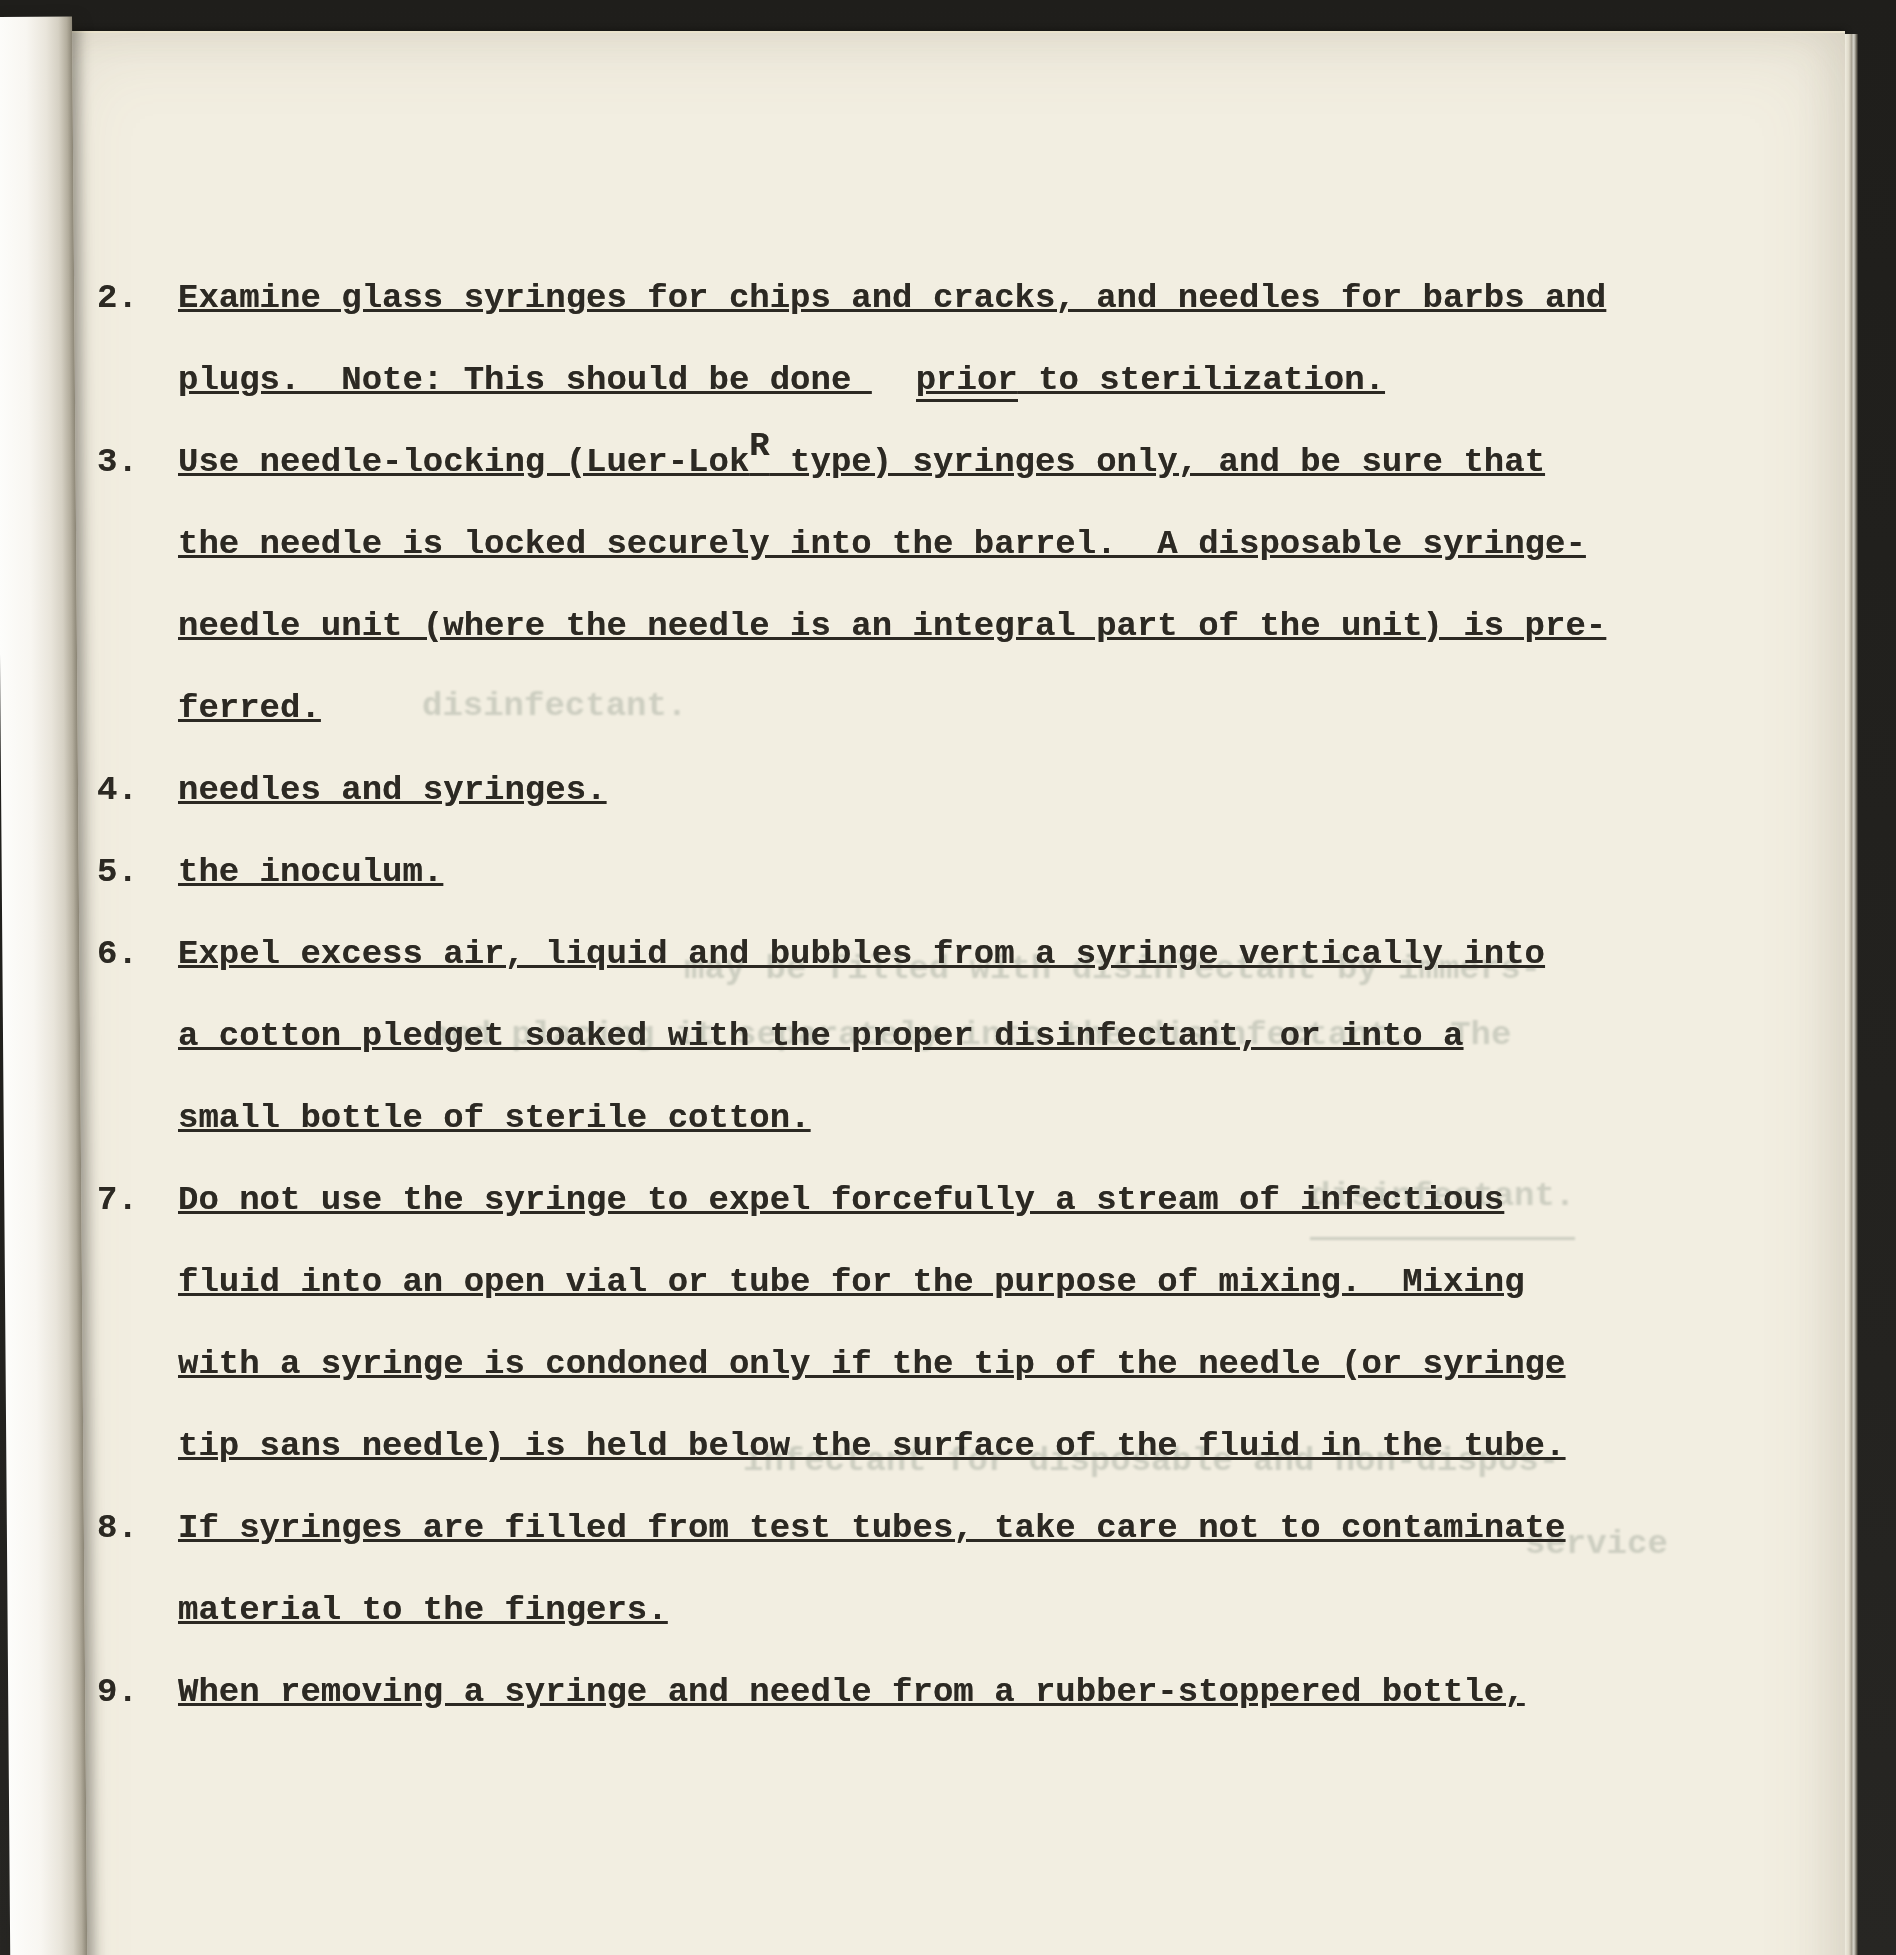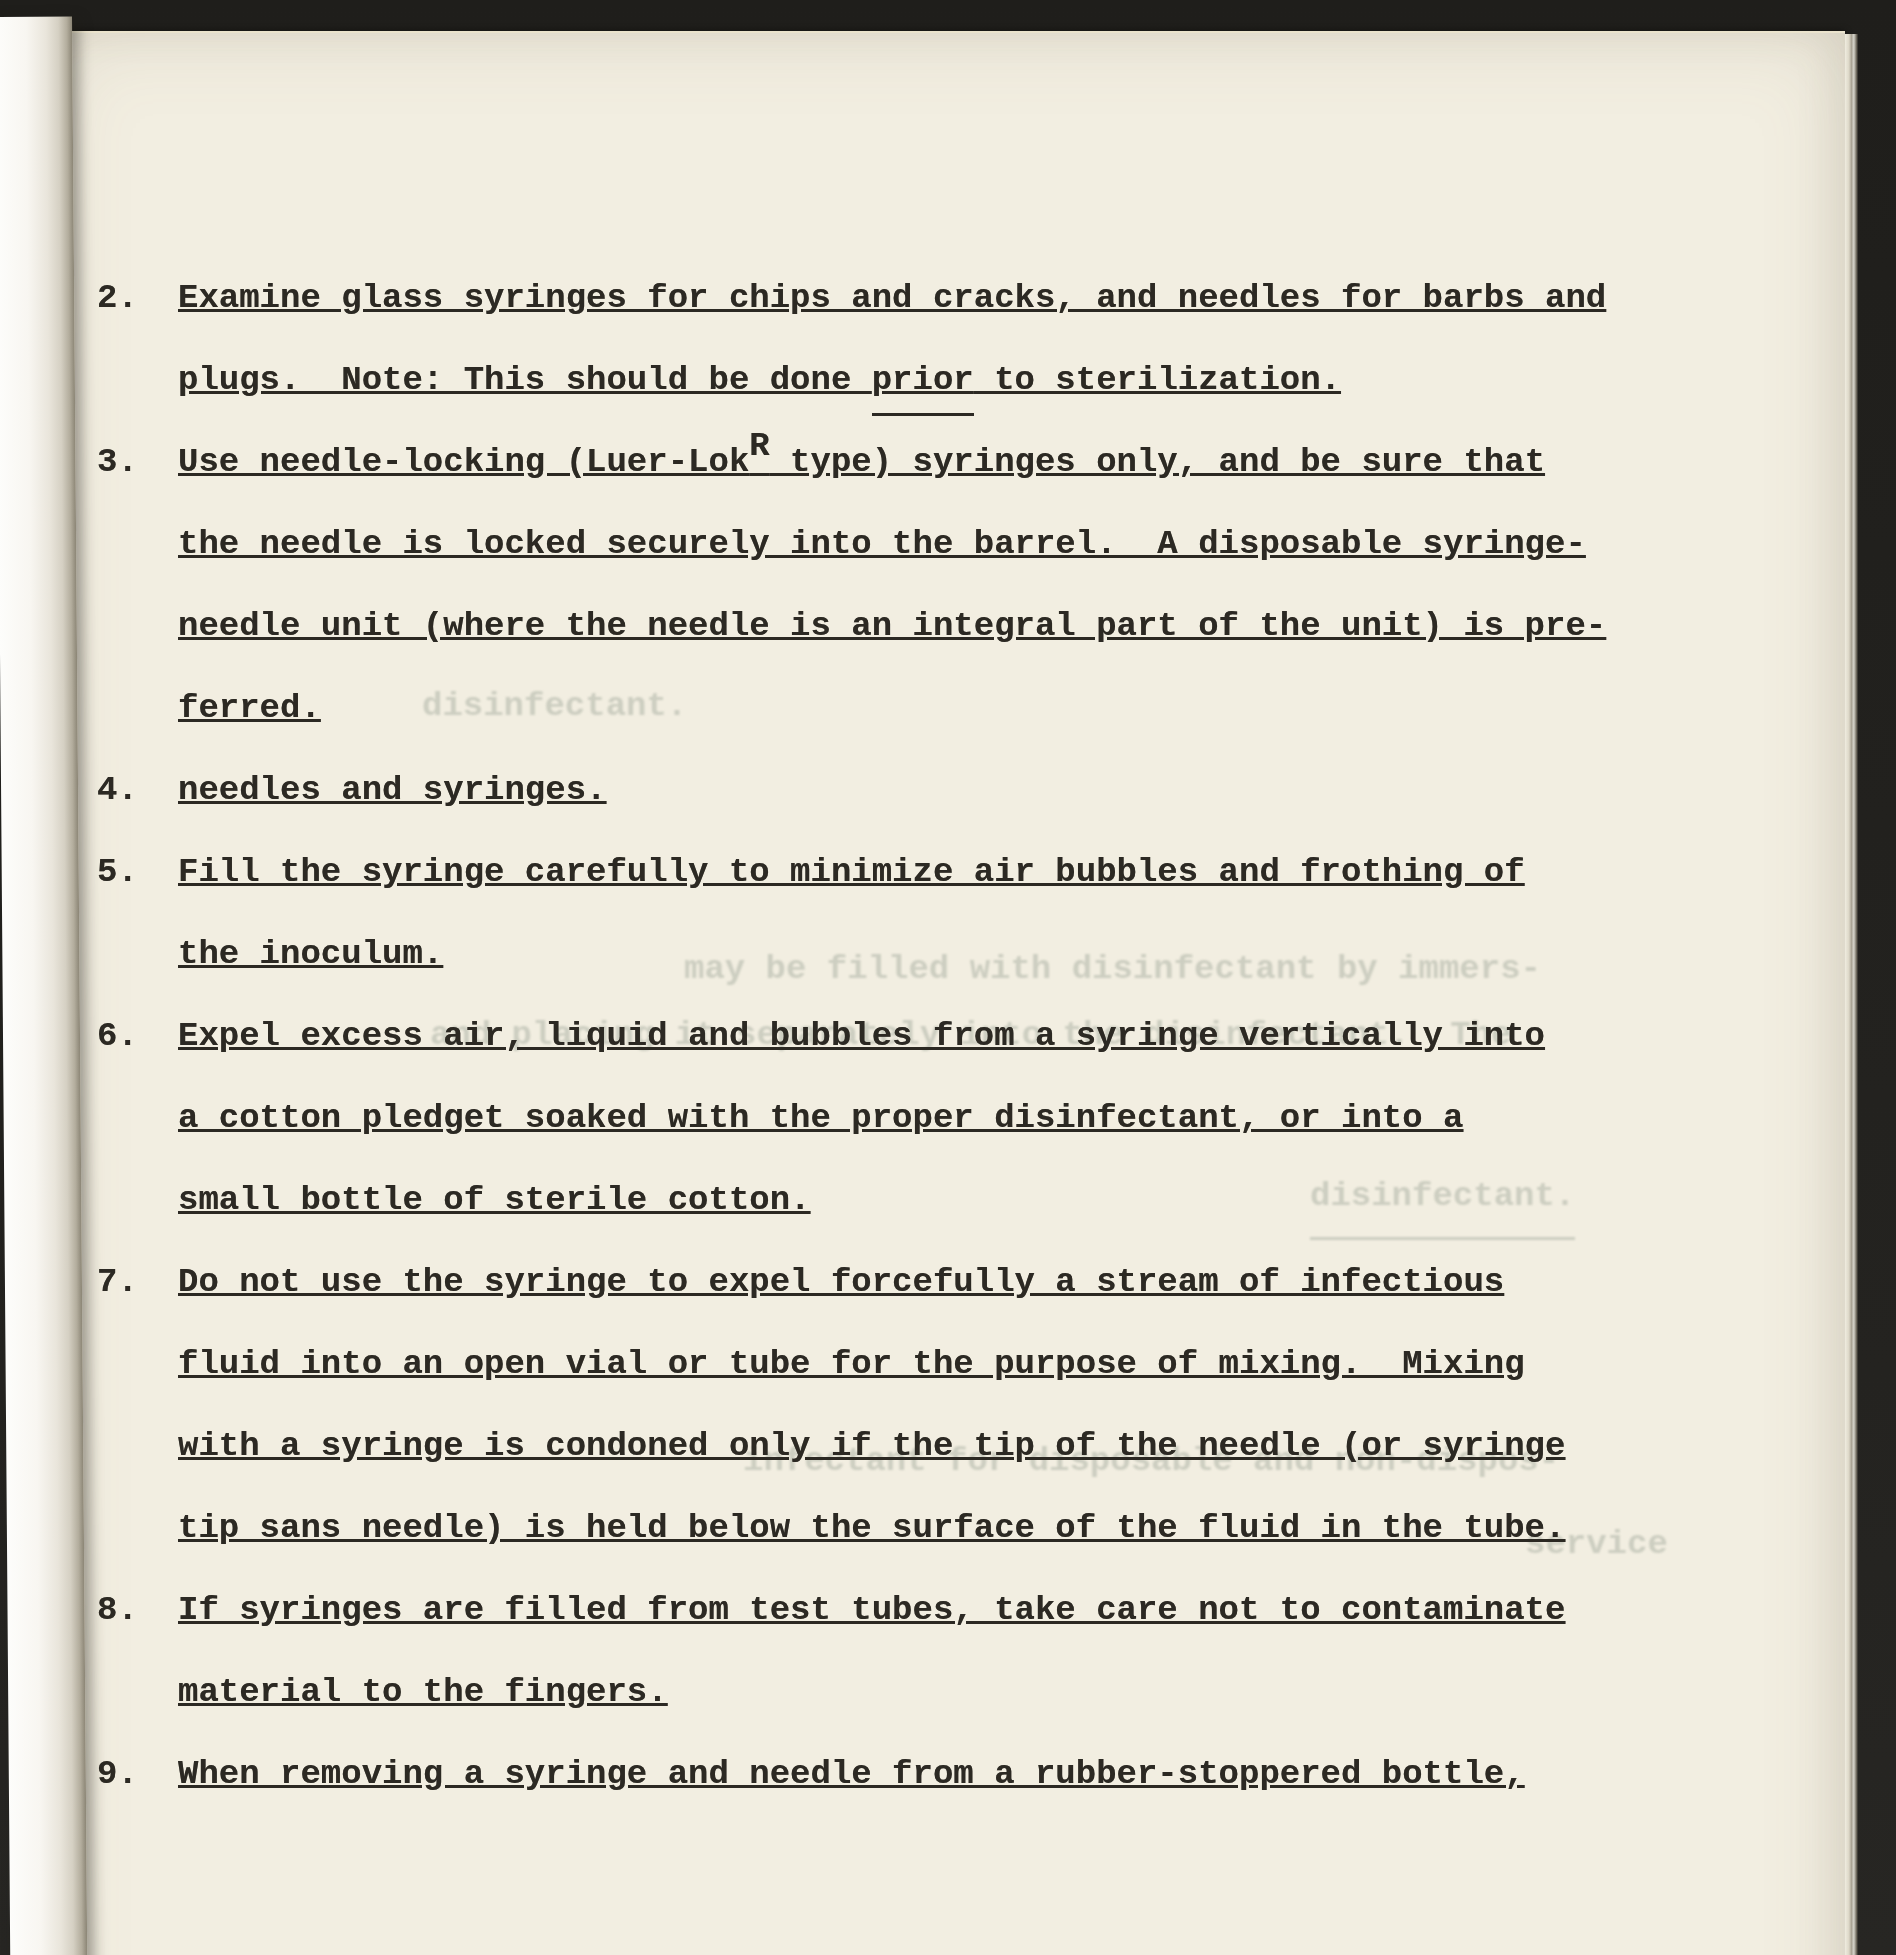--- a/index.html
+++ b/index.html
@@ -76,21 +76,22 @@
   }
   .doc-item .num {
     position: absolute;
     left: 0;
     top: 0;
     white-space: pre;
   }
   .line { white-space: pre; text-decoration: underline; }
   .u {
     border-bottom: 3.5px solid currentColor;
-    padding-bottom: 14px;
+    padding-bottom: 0;
+    margin-left: 44px;
   }
   .sup {
     position: relative;
     top: -0.45em;
   }
   
   .ghost {
     position: absolute;
     white-space: pre;
     font-size: 34px;
@@ -132,21 +133,20 @@
         <div class="line">ferred.</div>
       </div>
 
       <div class="doc-item">
         <span class="num">4.</span>
         <div class="line">needles and syringes.</div>
       </div>
 
       <div class="doc-item">
         <span class="num">5.</span>
-        <div class="line">Fill the syringe carefully to minimize air bubbles and frothing of</div>
         <div class="line">the inoculum.</div>
       </div>
 
       <div class="doc-item">
         <span class="num">6.</span>
         <div class="line">Expel excess air, liquid and bubbles from a syringe vertically into</div>
         <div class="line">a cotton pledget soaked with the proper disinfectant, or into a</div>
         <div class="line">small bottle of sterile cotton.</div>
       </div>
 

